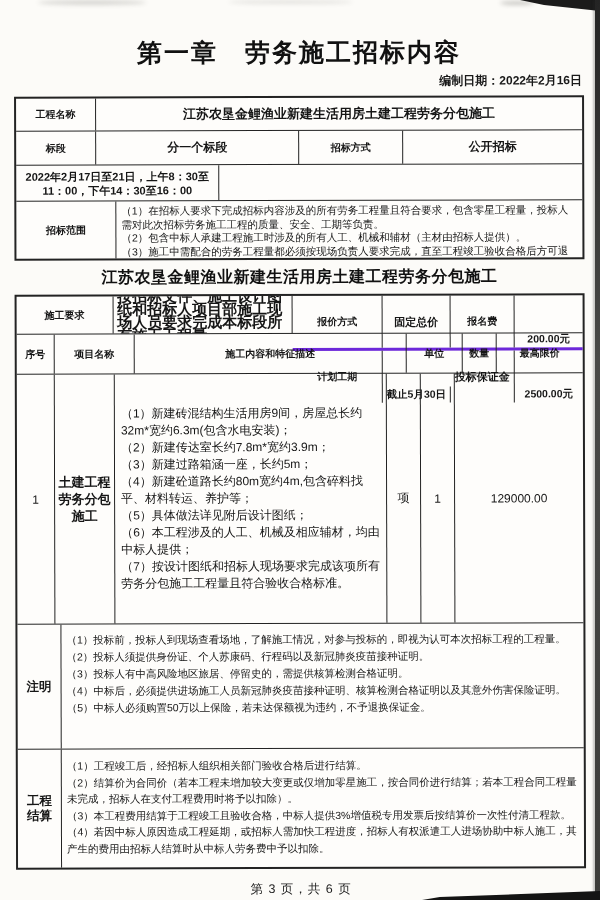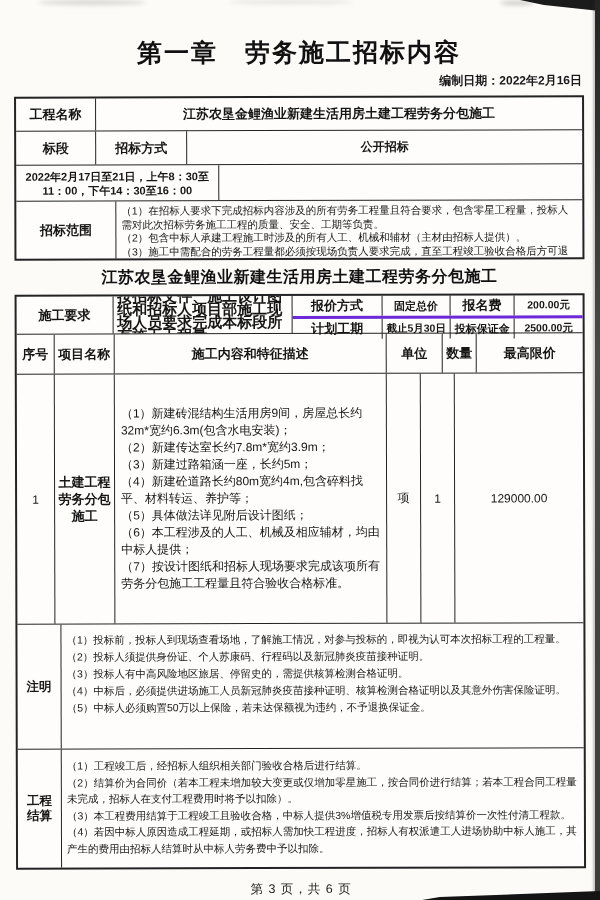--- a/index.html
+++ b/index.html
@@ -34,26 +34,26 @@
   .tbl{border:2px solid #232323;background:#fefdfb;}
   .trow{display:flex;border-bottom:1px solid #232323;box-sizing:border-box;}
   .trow.last{border-bottom:none;}
   .cell{
     border-right:1px solid #232323;box-sizing:border-box;
     display:flex;align-items:center;justify-content:center;
     text-align:center;overflow:hidden;padding:1px 2px;
   }
   .cell.noR{border-right:none;}
   .flex1{flex:1;}
-  .lbl{font-weight:bold;font-size:13px;}
+  .lbl{font-weight:bold;font-size:10px;}
   .bold{font-weight:bold;}
   .fs13{font-size:13px;}
   .fs12{font-size:12px;}
   .fs11{font-size:11px;}
-  .fs10{font-size:10.5px;}
+  .fs10{font-size:10.5px;margin-top:36px;}
   .ml{
     white-space:pre-line;text-align:left;
     justify-content:flex-start;align-items:flex-start;
     padding:3px 5px;line-height:13.5px;
   }
   .scope{font-size:10.5px;}
   .reqtext{
     font-size:15px;line-height:13px;text-align:left;
     padding:2px 4px;font-weight:bold;
   }
@@ -103,21 +103,22 @@
     <div class="title">第一章　劳务施工招标内容</div>
     <div class="dateline">编制日期：2022年2月16日</div>
 
     <div class="tbl">
       <div class="trow" style="height:33px">
         <div class="cell lbl" style="width:80px">工程名称</div>
         <div class="cell bold fs13 flex1 noR">江苏农垦金鲤渔业新建生活用房土建工程劳务分包施工</div>
       </div>
       <div class="trow" style="height:34px">
         <div class="cell lbl" style="width:80px">标段</div>
-        <div class="cell lbl" style="width:91px">招标方式</div>
+        <div class="cell fs12 bold" style="width:203px">分一个标段</div>
+        <div class="cell lbl" style="width:104px">招标方式</div>
         <div class="cell fs12 bold flex1 noR">公开招标</div>
       </div>
       <div class="trow" style="height:36px">
         <div class="cell fs11 bold" style="width:203px;line-height:14px">2022年2月17日至21日，上午8：30至11：00，下午14：30至16：00</div>
       </div>
       <div class="trow last" style="height:57px">
         <div class="cell lbl" style="width:100px">招标范围</div>
         <div class="cell ml scope flex1 noR">（1）在招标人要求下完成招标内容涉及的所有劳务工程量且符合要求，包含零星工程量，投标人需对此次招标劳务施工工程的质量、安全、工期等负责。
 （2）包含中标人承建工程施工时涉及的所有人工、机械和辅材（主材由招标人提供）。
 （3）施工中需配合的劳务工程量都必须按现场负责人要求完成，直至工程竣工验收合格后方可退场。</div>
@@ -142,21 +143,21 @@
             <div class="cell lbl" style="width:90px">计划工期</div>
             <div class="cell fs10 bold" style="width:68px">截止5月30日</div>
             <div class="cell bold" style="width:64px;font-size:11px">投标保证金</div>
             <div class="cell fs10 bold noR" style="width:68px">2500.00元</div>
           </div>
         </div>
       </div>
 
       <div class="trow" style="height:40px">
         <div class="cell lbl" style="width:38px">序号</div>
-        <div class="cell lbl" style="width:60px">项目名称</div>
+        <div class="cell lbl" style="width:80px">项目名称</div>
         <div class="cell lbl" style="width:272px">施工内容和特征描述</div>
         <div class="cell lbl" style="width:56px">单位</div>
         <div class="cell lbl" style="width:34px">数量</div>
         <div class="cell lbl noR flex1">最高限价</div>
       </div>
 
       <div class="trow" style="height:250px">
         <div class="cell fs12" style="width:38px">1</div>
         <div class="cell bold" style="width:60px;font-size:13px">
           <span class="namecell-inner">土建工程劳务分包施工</span>

